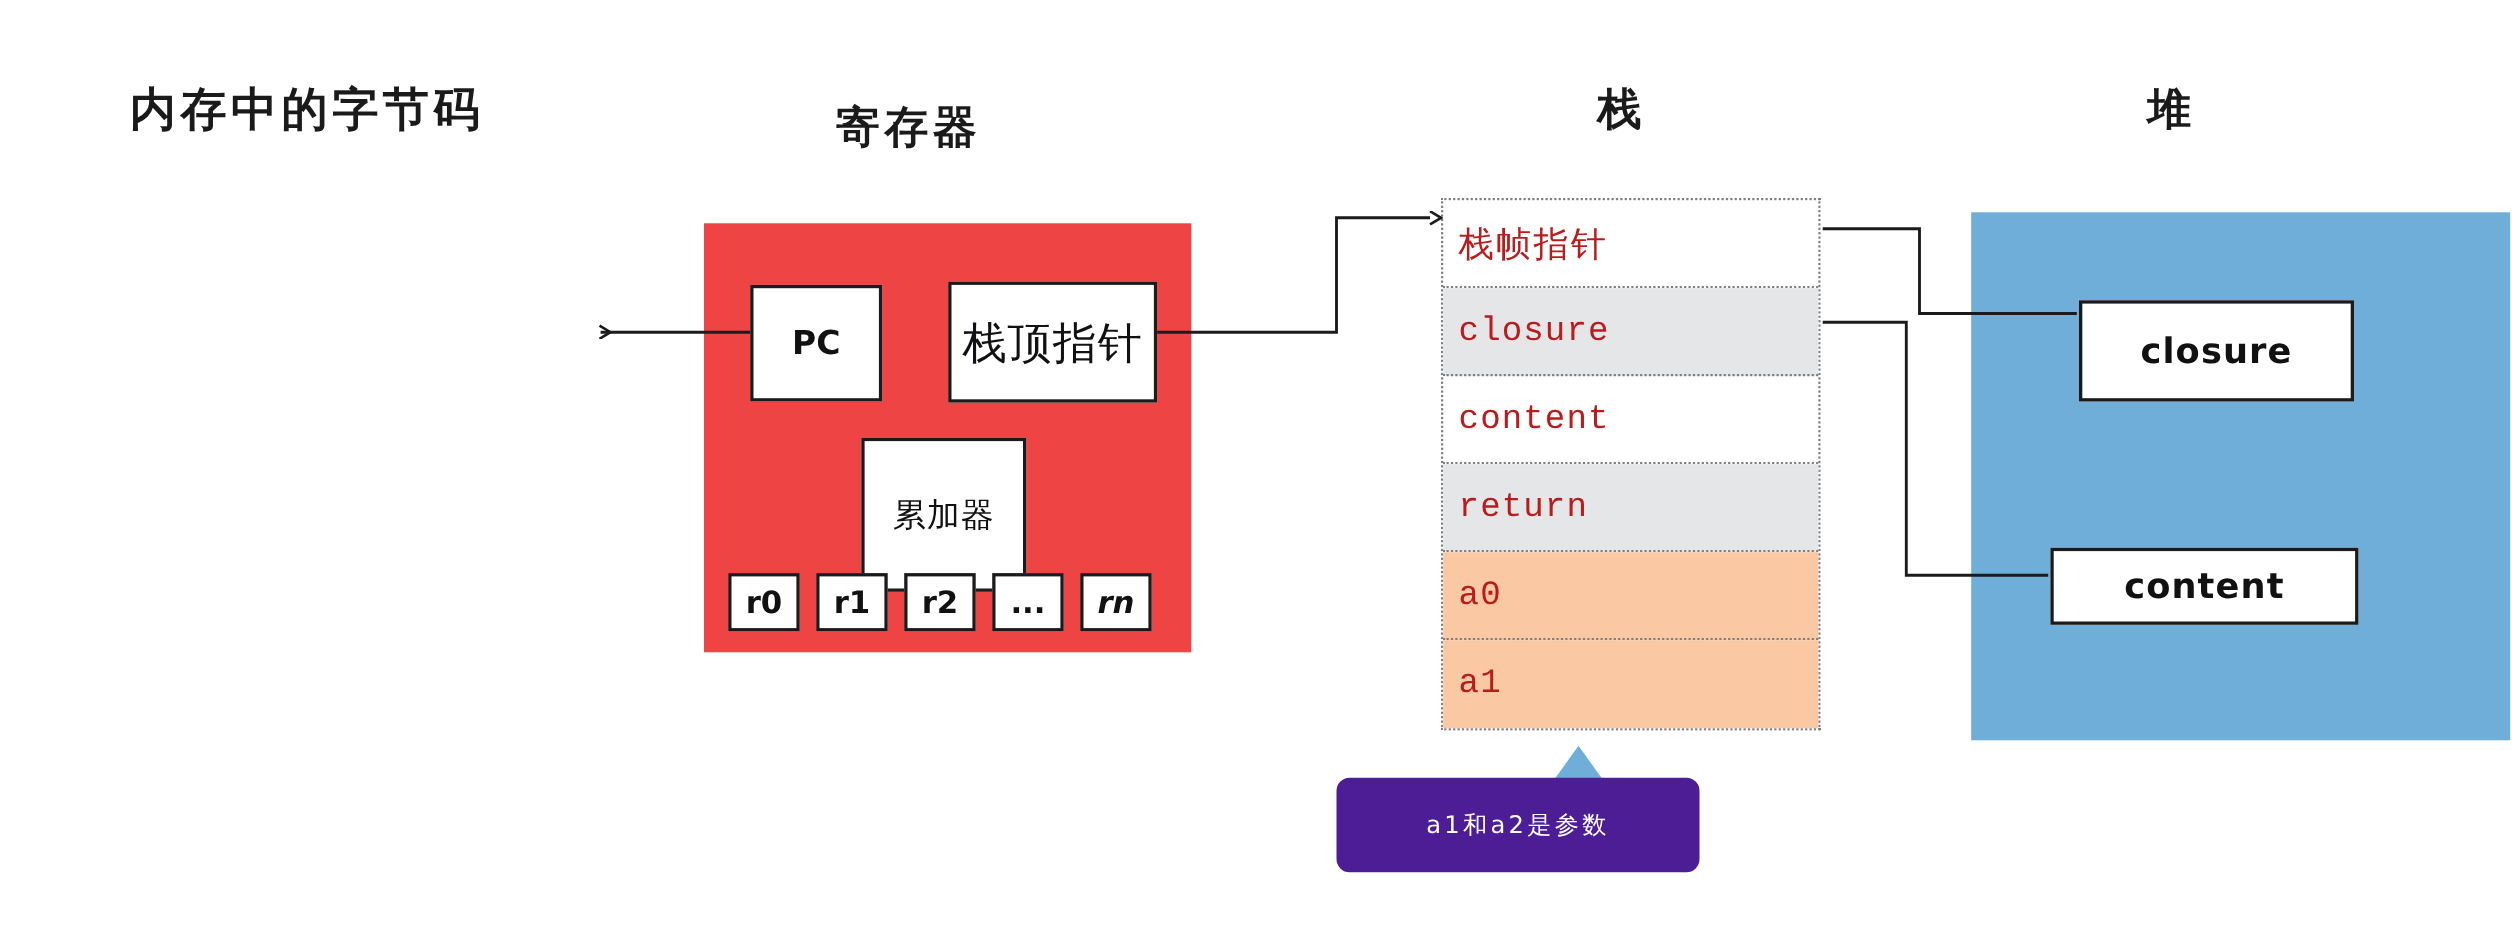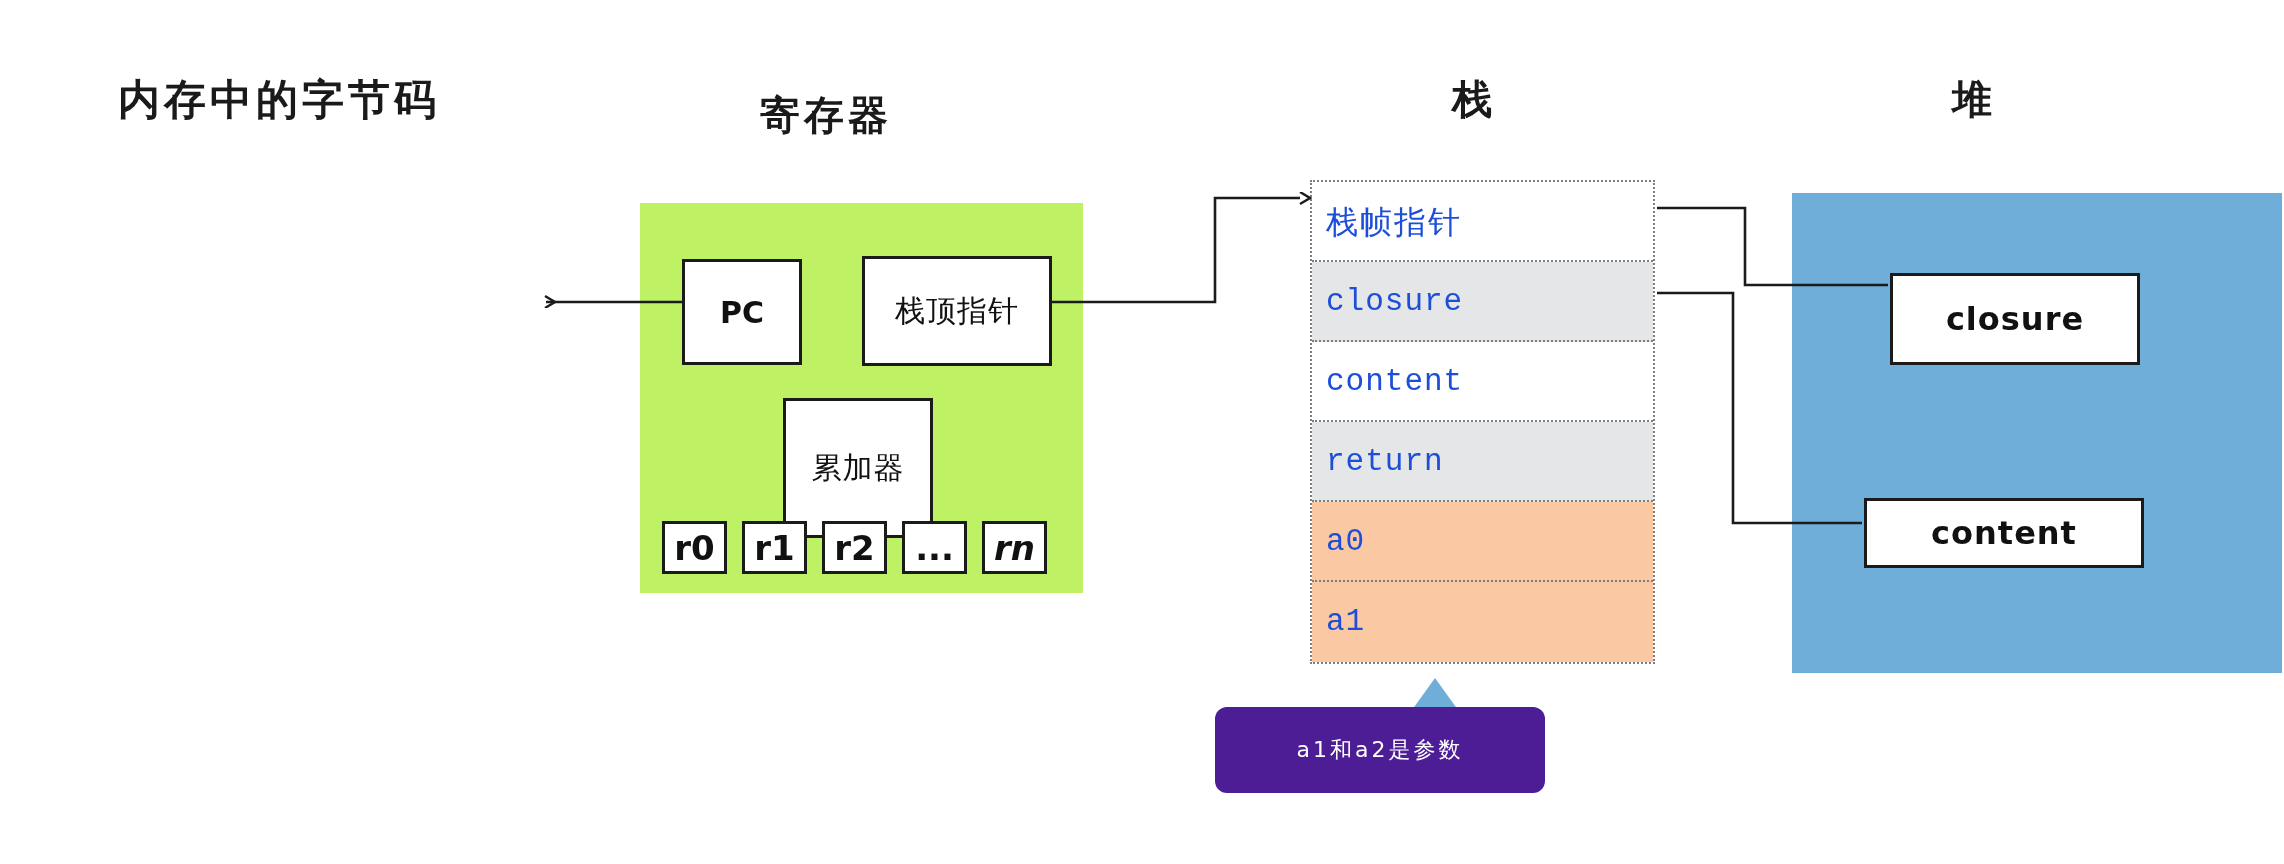--- a/index.html
+++ b/index.html
@@ -39,60 +39,60 @@
     white-space:nowrap;
     overflow:hidden;
   }
   .bc-row:last-child{border-bottom:none;}
   .bc-row.alt{background:#e4e6e8;}
 
   
   #register-panel{
     position:absolute;
     left:640px;top:203px;width:443px;height:390px;
-    background:#bef264;
+    background:#ef4444;
   }
   .reg-box{
     position:absolute;
     background:#ffffff;
     border:3px solid #1b1b1b;
     box-sizing:border-box;
     display:flex;align-items:center;justify-content:center;
     color:#111;
     white-space:nowrap;
   }
   #reg-pc{left:42px;top:56px;width:120px;height:106px;
     font-family:"DejaVu Sans","Liberation Sans",sans-serif;
     font-size:30px;font-weight:600;}
   #reg-sp{left:222px;top:53px;width:190px;height:110px;
     font-family:Liberation Serif, serif;
-    font-size:30px;font-weight:500;letter-spacing:1px;}
+    font-size:40px;font-weight:500;letter-spacing:1px;}
   #reg-acc{left:143px;top:195px;width:150px;height:140px;
     font-family:"DejaVu Sans","Liberation Sans",sans-serif;
     font-size:30px;font-weight:500;letter-spacing:1px;}
   .reg-slot{
     position:absolute;top:318px;width:65px;height:53px;
     background:#ffffff;border:3px solid #1b1b1b;box-sizing:border-box;
     display:flex;align-items:center;justify-content:center;
     font-family:"DejaVu Sans","Liberation Sans",sans-serif;
-    font-size:34px;font-weight:600;color:#111;
+    font-size:28px;font-weight:600;color:#111;
   }
 
   
   #stack-table{
     position:absolute;
     left:1310px;top:180px;width:345px;
     border:2px dotted #7e7e7e;
     box-sizing:border-box;
   }
   .st-row{
     height:80px;line-height:80px;
     padding-left:14px;box-sizing:border-box;
     font-family:"Liberation Mono","DejaVu Sans Mono",monospace;
-    font-size:31px;color:#1d4ed8;letter-spacing:1px;
+    font-size:31px;color:#b91c1c;letter-spacing:1px;
     border-bottom:2px dotted #7e7e7e;
     white-space:nowrap;overflow:hidden;
   }
   .st-row:last-child{border-bottom:none;}
   .st-row.gray{background:#e4e6e8;}
   .st-row.orange{background:#FAC9A4;}
   .st-row.cjk{
     font-family:"DejaVu Sans","Liberation Sans",sans-serif;
     font-size:32px;letter-spacing:2px;
   }

